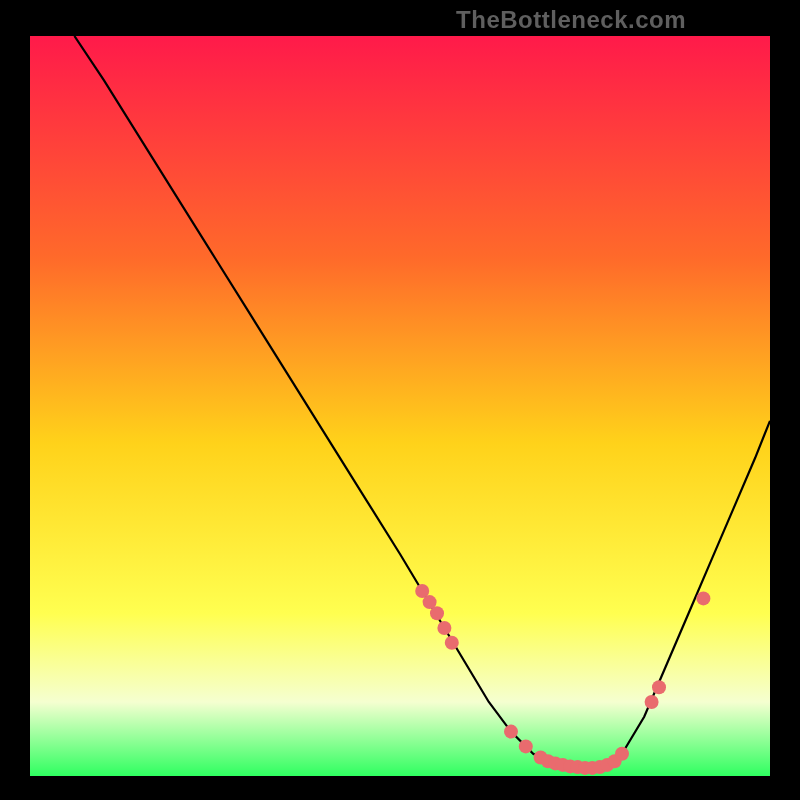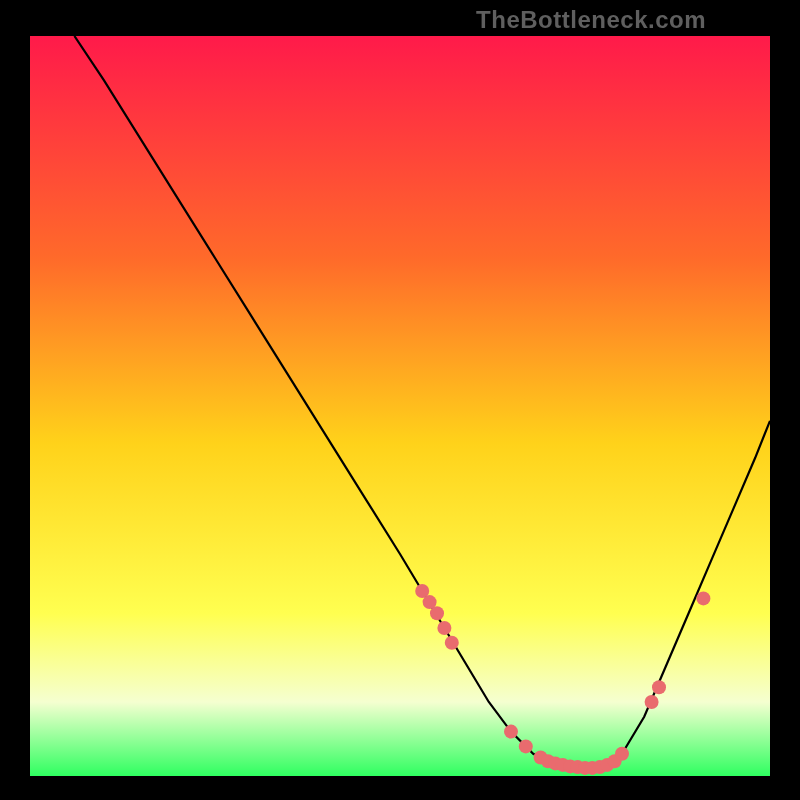--- a/index.html
+++ b/index.html
@@ -11,21 +11,20 @@
     overflow: hidden;
     font-family: Arial, Helvetica, sans-serif;
   }
   .frame {
     position: absolute;
     left: 0;
     top: 0;
     width: 696px;
     height: 800px;
     background: #000;
-    padding-left: 20px;
   }
   .watermark {
     position: absolute;
     top: 6px;
     right: 10px;
     color: #5f5f5f;
     font-size: 24px;
     font-weight: 600;
     letter-spacing: 0.5px;
   }

